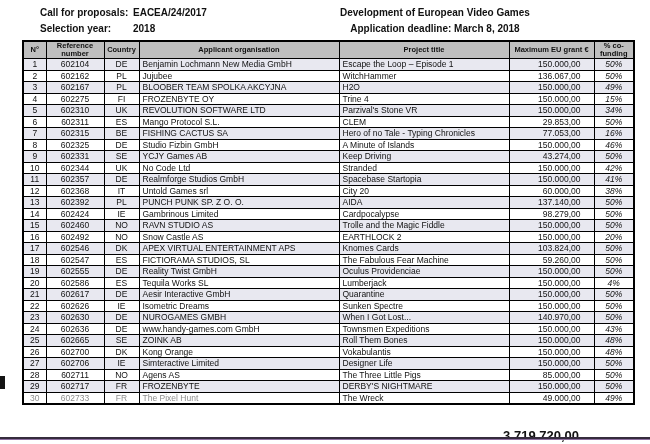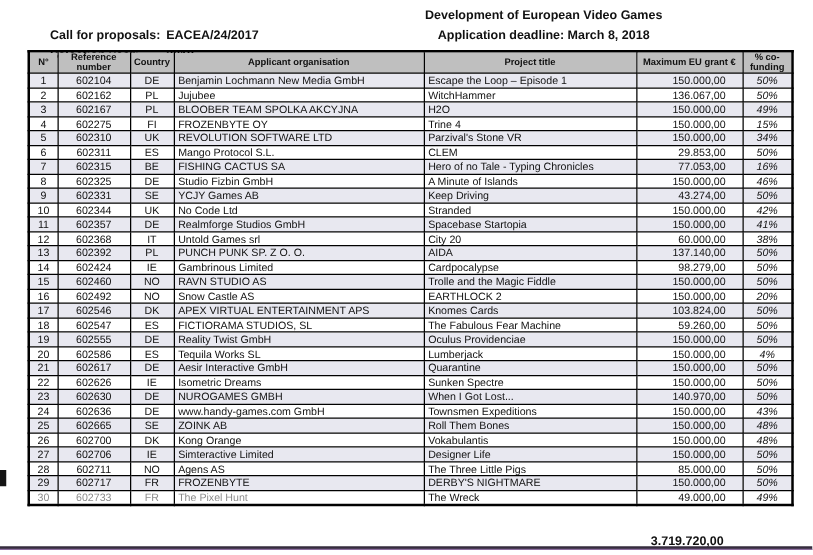--- a/index.html
+++ b/index.html
@@ -4,21 +4,21 @@
 <style>
   html,body{margin:0;padding:0;}
   body{
     width:650px;height:444px;overflow:hidden;position:relative;
     background:#ffffff;
     font-family:"Liberation Sans","DejaVu Sans",sans-serif;
     color:#111;
   }
   
   .doc-header{position:absolute;top:5px;left:0;width:650px;font-size:10px;font-weight:bold;line-height:16px;}
-  .meta-left{position:absolute;left:40px;top:16px;display:grid;grid-template-columns:93px auto;}
+  .meta-left{position:absolute;left:40px;top:0;display:grid;grid-template-columns:93px auto;}
   .meta-right{position:absolute;left:340px;top:0;text-align:center;}
   .meta-right div{white-space:nowrap;}
 
   
   table.results{
     position:absolute;left:22px;top:40px;width:611px;
     border-collapse:collapse;table-layout:fixed;
     border:2px solid #000;
   }
   th,td{border:1px solid #000;overflow:hidden;white-space:nowrap;box-sizing:border-box;}
@@ -32,21 +32,21 @@
   td.c0,td.c1,td.c2{text-align:center;padding:0;}
   td.c3,td.c4{text-align:left;}
   td.c5{text-align:right;padding-right:13px;margin-top:24px;}
   td.c6{text-align:center;font-weight:normal;font-style:italic;padding:0;}
   
   tbody tr:nth-child(30) td:nth-child(-n+4){opacity:.5;filter:blur(.4px);}
 
   
   .total-amount{
     position:absolute;top:428px;left:22px;width:557px;
-    text-align:right;font-size:10px;font-weight:bold;
+    text-align:right;font-size:13px;font-weight:bold;
   }
   .bottom-rule{
     position:absolute;top:437px;left:0;width:650px;height:2px;
     background:var(--rule,#352c3d);border-bottom:1px solid #8d6fa0;
   }
   .left-edge-mark{position:absolute;left:0;top:376px;width:5px;height:13px;background:#141414;}
 </style>
 </head>
 <body>
 

